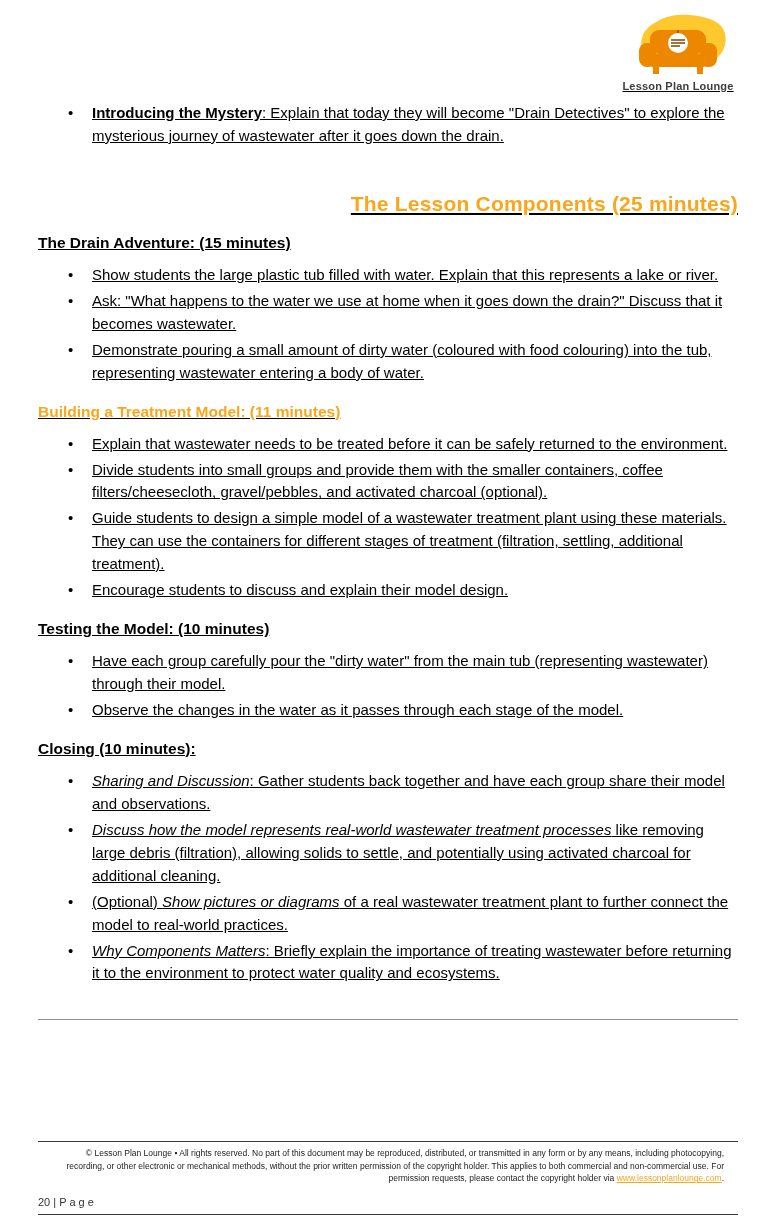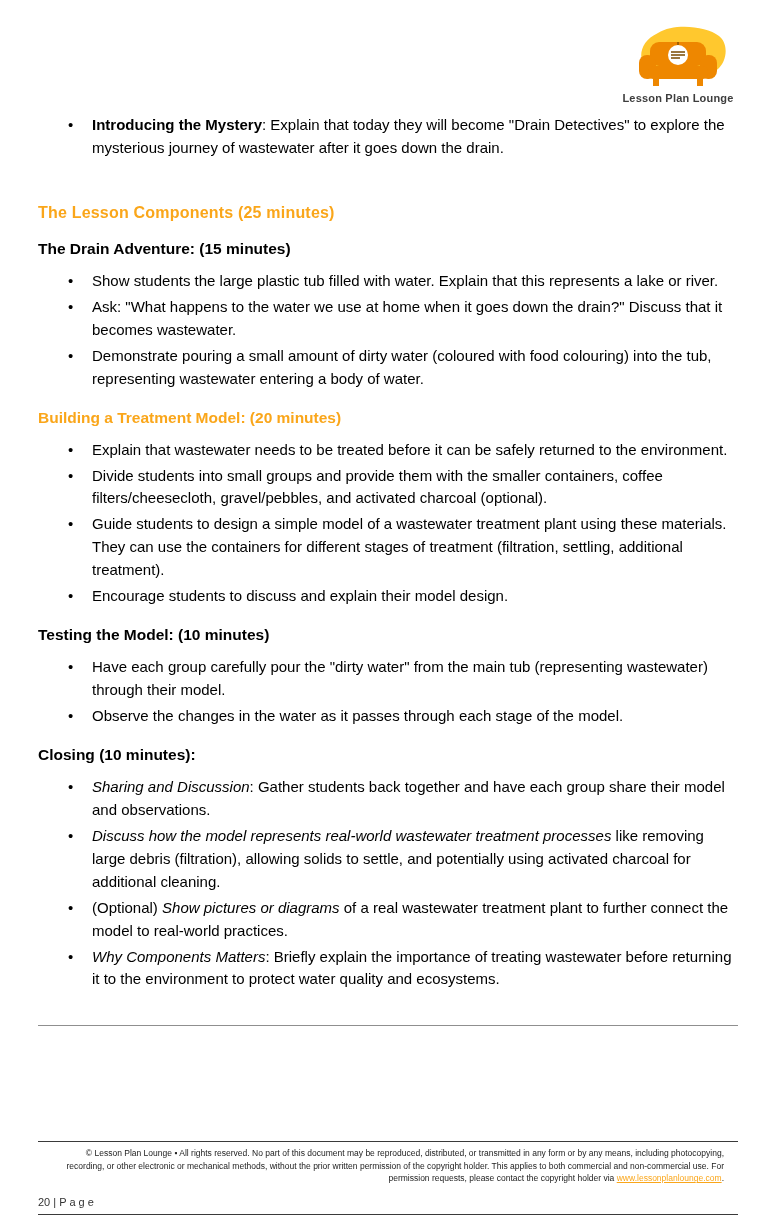--- a/index.html
+++ b/index.html
@@ -5,39 +5,39 @@
   :root{
     --accent:#FAA61A;
     --logo-couch:#EE8700;
     --logo-blob:#FFC82E;
   }
   *{margin:0;padding:0;box-sizing:border-box;}
   html,body{background:#ffffff;}
   body{font-family:"Liberation Sans", sans-serif;color:#000;}
   .page{
     width:776px;height:1225px;position:relative;background:#fff;
-    padding:26px 38px 0 38px;overflow:hidden;
+    padding:14px 38px 0 38px;overflow:hidden;text-decoration:underline;
   }
   
   .logo-block{display:flex;flex-direction:column;align-items:center;width:120px;margin-left:auto;margin-right:0;}
   .brand-name{font-size:11px;font-weight:bold;color:#3d3d3d;margin-top:2px;white-space:nowrap;letter-spacing:.2px;}
   
   .bullets{list-style:none;margin:0 0 12px 0;}
   .bullets li{
     position:relative;padding-left:54px;margin-bottom:3px;
     font-size:15px;line-height:1.53;color:#000;
   }
   .bullets li::before{content:"\2022";position:absolute;left:30px;top:0;font-size:15px;}
   .b{font-weight:bold;}
   .i{font-style:italic;}
   .intro{margin-top:10px;}
   
   .main-heading{
-    color:var(--accent);font-size:16px;font-weight:bold;
-    margin:44px 0 4px 0;letter-spacing:.2px;
+    color:var(--accent);font-size:21px;font-weight:bold;
+    margin:44px 0 4px 0;letter-spacing:.2px;text-align:right;
   }
   .sec-title{font-size:15.5px;font-weight:bold;color:#000;margin:18px 0 12px 0;}
   .sec-title.accent{color:var(--accent);}
   
   .content-divider{border:none;border-top:1px solid #8f8f8f;margin-top:34px;}
   
   footer{position:absolute;left:38px;right:38px;bottom:10px;}
   .footer-text{
     border-top:1px solid #3a3a3a;
     padding:5px 14px 4px 14px;
@@ -81,21 +81,21 @@
 
   <h1 class="main-heading">The Lesson Components (25 minutes)</h1>
 
   <div>
       <h2 class="sec-title">The Drain Adventure: (15 minutes)</h2>
       <ul class="bullets">
         <li><span>Show students the large plastic tub filled with water. Explain that this represents a lake or river.</span></li>
         <li><span>Ask: "What happens to the water we use at home when it goes down the drain?" Discuss that it becomes wastewater.</span></li>
         <li><span>Demonstrate pouring a small amount of dirty water (coloured with food colouring) into the tub, representing wastewater entering a body of water.</span></li>
       </ul>
-      <h2 class="sec-title accent">Building a Treatment Model: (20 minutes)</h2>
+      <h2 class="sec-title accent">Building a Treatment Model: (11 minutes)</h2>
       <ul class="bullets">
         <li><span>Explain that wastewater needs to be treated before it can be safely returned to the environment.</span></li>
         <li><span>Divide students into small groups and provide them with the smaller containers, coffee filters/cheesecloth, gravel/pebbles, and activated charcoal (optional).</span></li>
         <li><span>Guide students to design a simple model of a wastewater treatment plant using these materials. They can use the containers for different stages of treatment (filtration, settling, additional treatment).</span></li>
         <li><span>Encourage students to discuss and explain their model design.</span></li>
       </ul>
       <h2 class="sec-title">Testing the Model: (10 minutes)</h2>
       <ul class="bullets">
         <li><span>Have each group carefully pour the "dirty water" from the main tub (representing wastewater) through their model.</span></li>
         <li><span>Observe the changes in the water as it passes through each stage of the model.</span></li>

